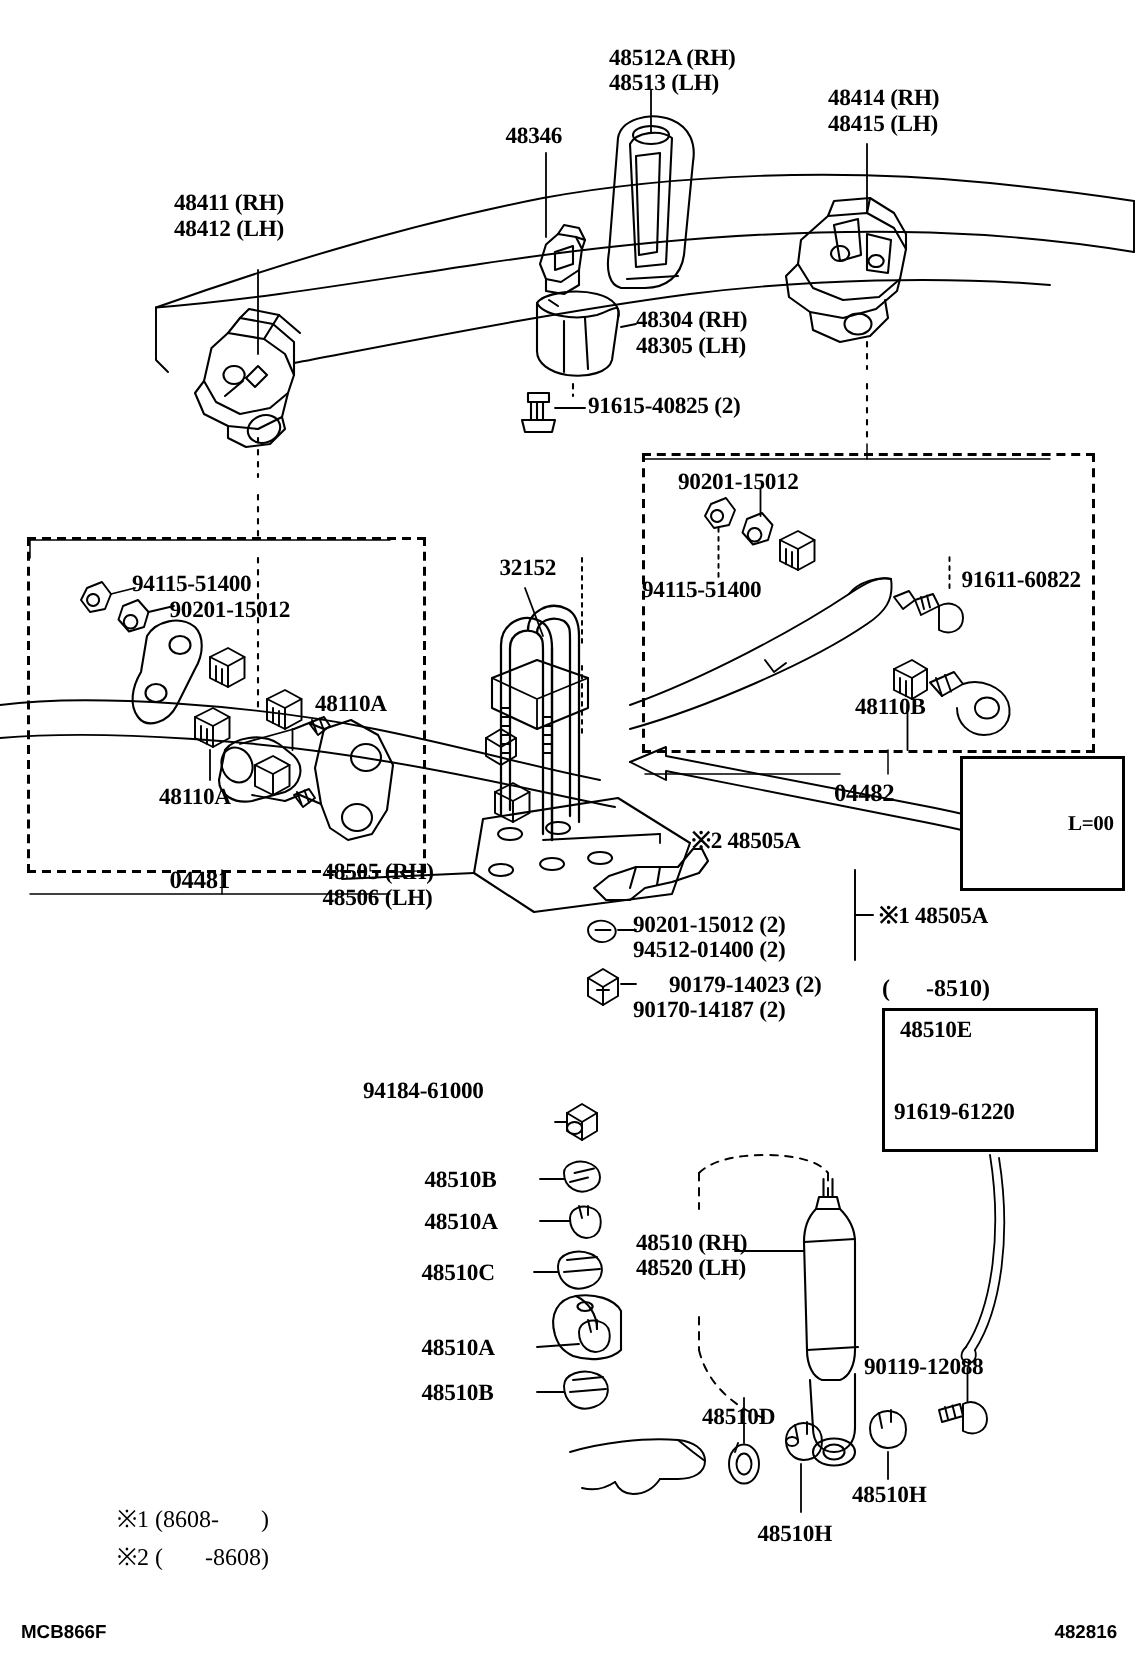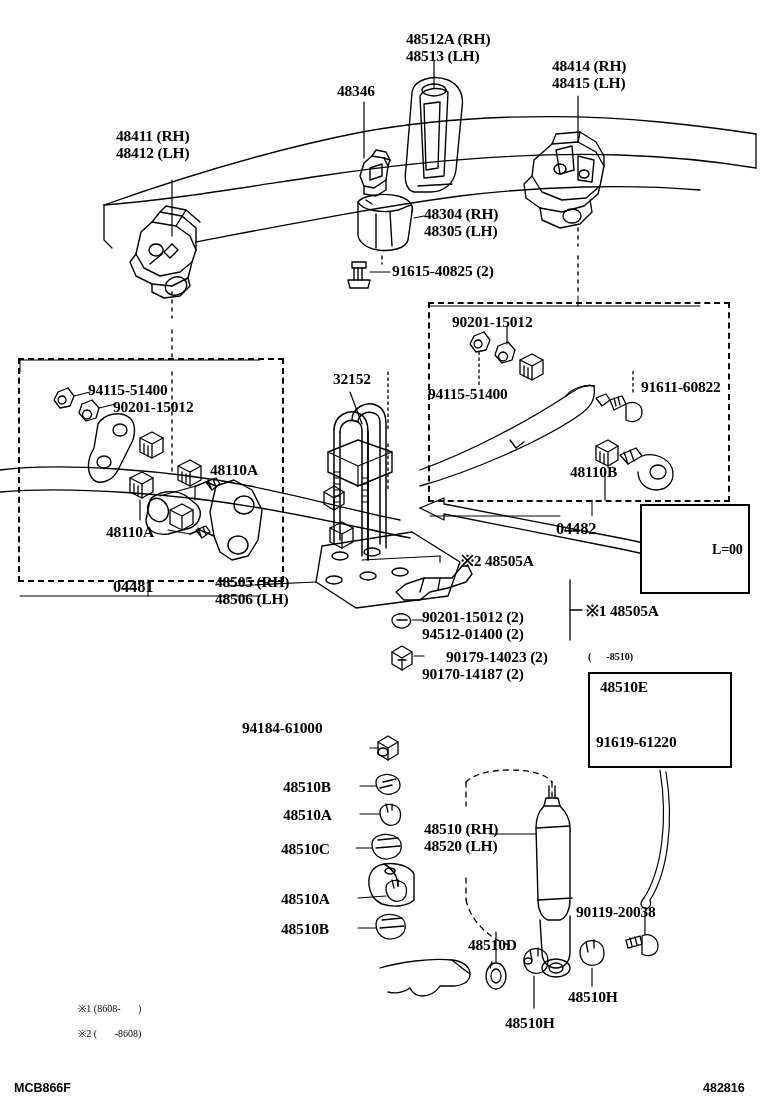--- a/index.html
+++ b/index.html
@@ -22,21 +22,21 @@
     font-size:15.5px;
     letter-spacing:-0.2px;
     white-space:pre;
     line-height:17px;
     color:#000;
   }
   .lbl.big{font-size:16.5px;}
   .note{
     position:absolute;
     font-family:"Liberation Serif", serif;
-    font-size:10px;
+    font-size:16px;
     white-space:pre;
     color:#000;
   }
   .foot{
     position:absolute;
     font-family:"Liberation Sans", sans-serif;
     font-weight:bold;
     font-size:12.5px;
     white-space:pre;
     color:#000;
@@ -513,21 +513,21 @@
 
   <div class="lbl" style="left:242px;top:719px;">94184-61000</div>
   <div class="lbl" style="left:283px;top:778px;">48510B</div>
   <div class="lbl" style="left:283px;top:806px;">48510A</div>
   <div class="lbl" style="left:281px;top:840px;">48510C</div>
   <div class="lbl" style="left:281px;top:890px;">48510A</div>
   <div class="lbl" style="left:281px;top:920px;">48510B</div>
 
   <div class="lbl" style="left:424px;top:820px;">48510 (RH)
 48520 (LH)</div>
-  <div class="lbl" style="left:576px;top:903px;">90119-20038</div>
+  <div class="lbl" style="left:576px;top:903px;">90119-12088</div>
   <div class="lbl" style="left:468px;top:936px;text-align:center;">48510D</div>
   <div class="lbl" style="left:505px;top:1014px;">48510H</div>
   <div class="lbl" style="left:568px;top:988px;">48510H</div>
 
   <div class="note" style="left:78px;top:1001px;">※1 (8608-       )</div>
   <div class="note" style="left:78px;top:1026px;">※2 (       -8608)</div>
 
   <div class="foot" style="left:14px;top:1081px;">MCB866F</div>
   <div class="foot" style="left:703px;top:1081px;">482816</div>
 

